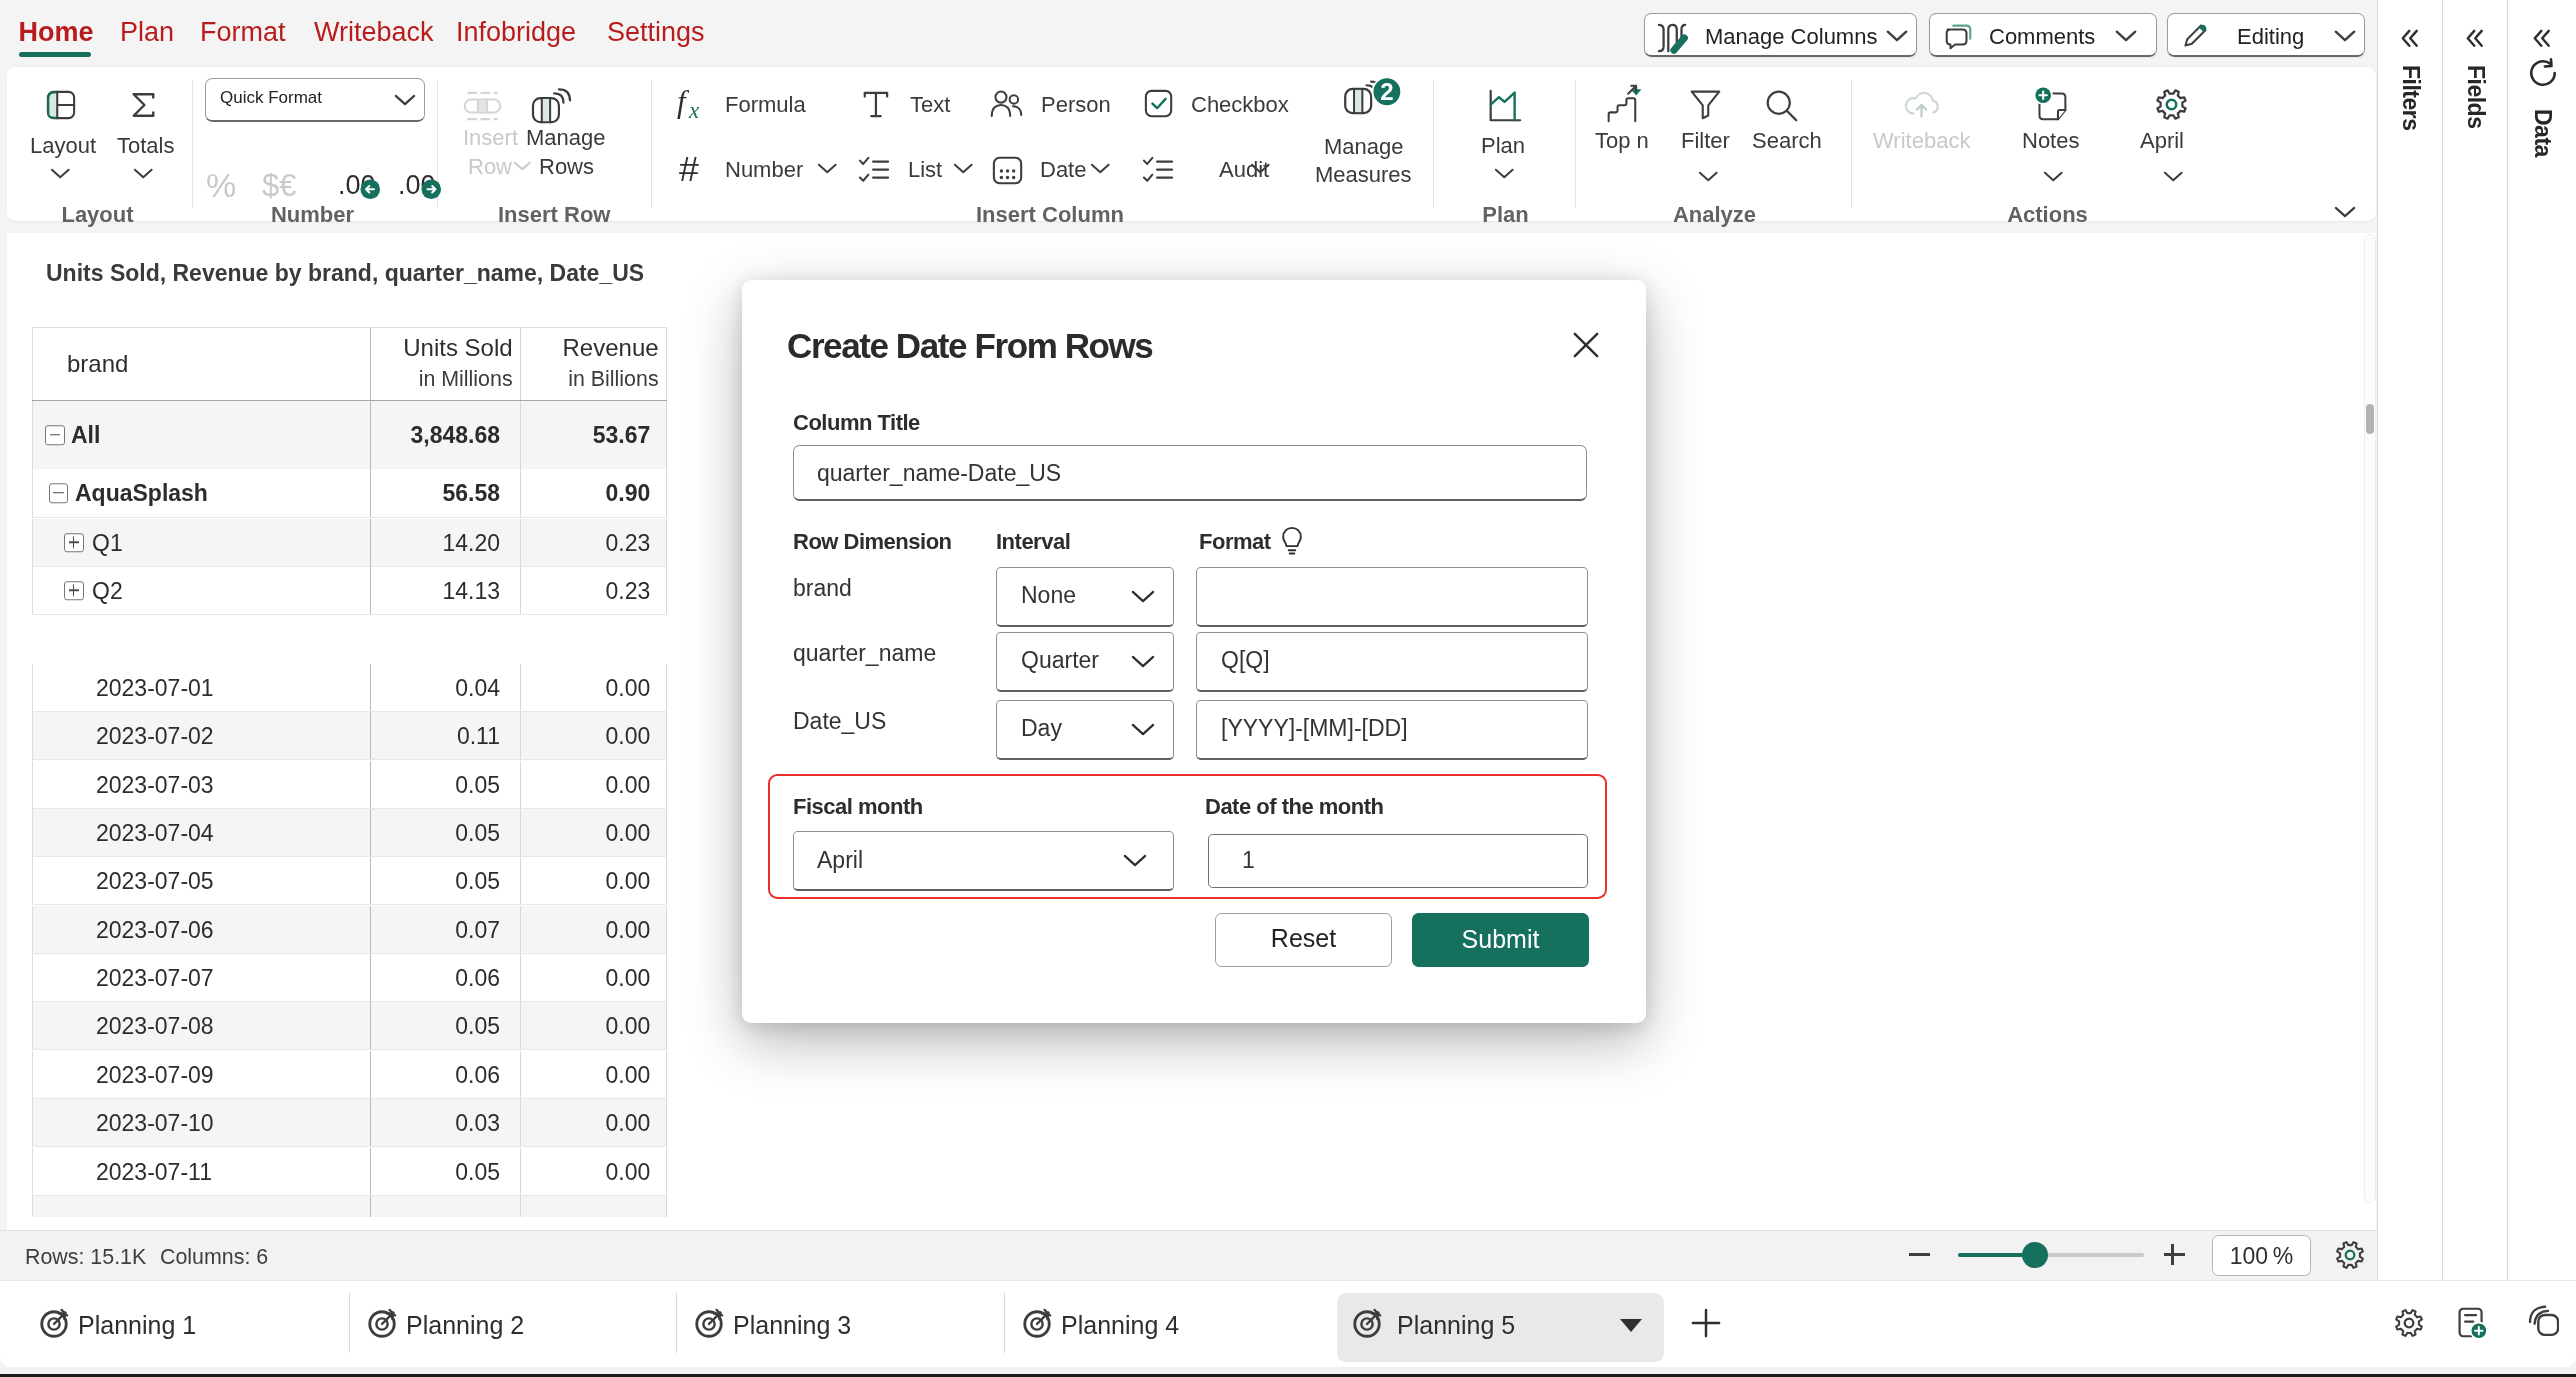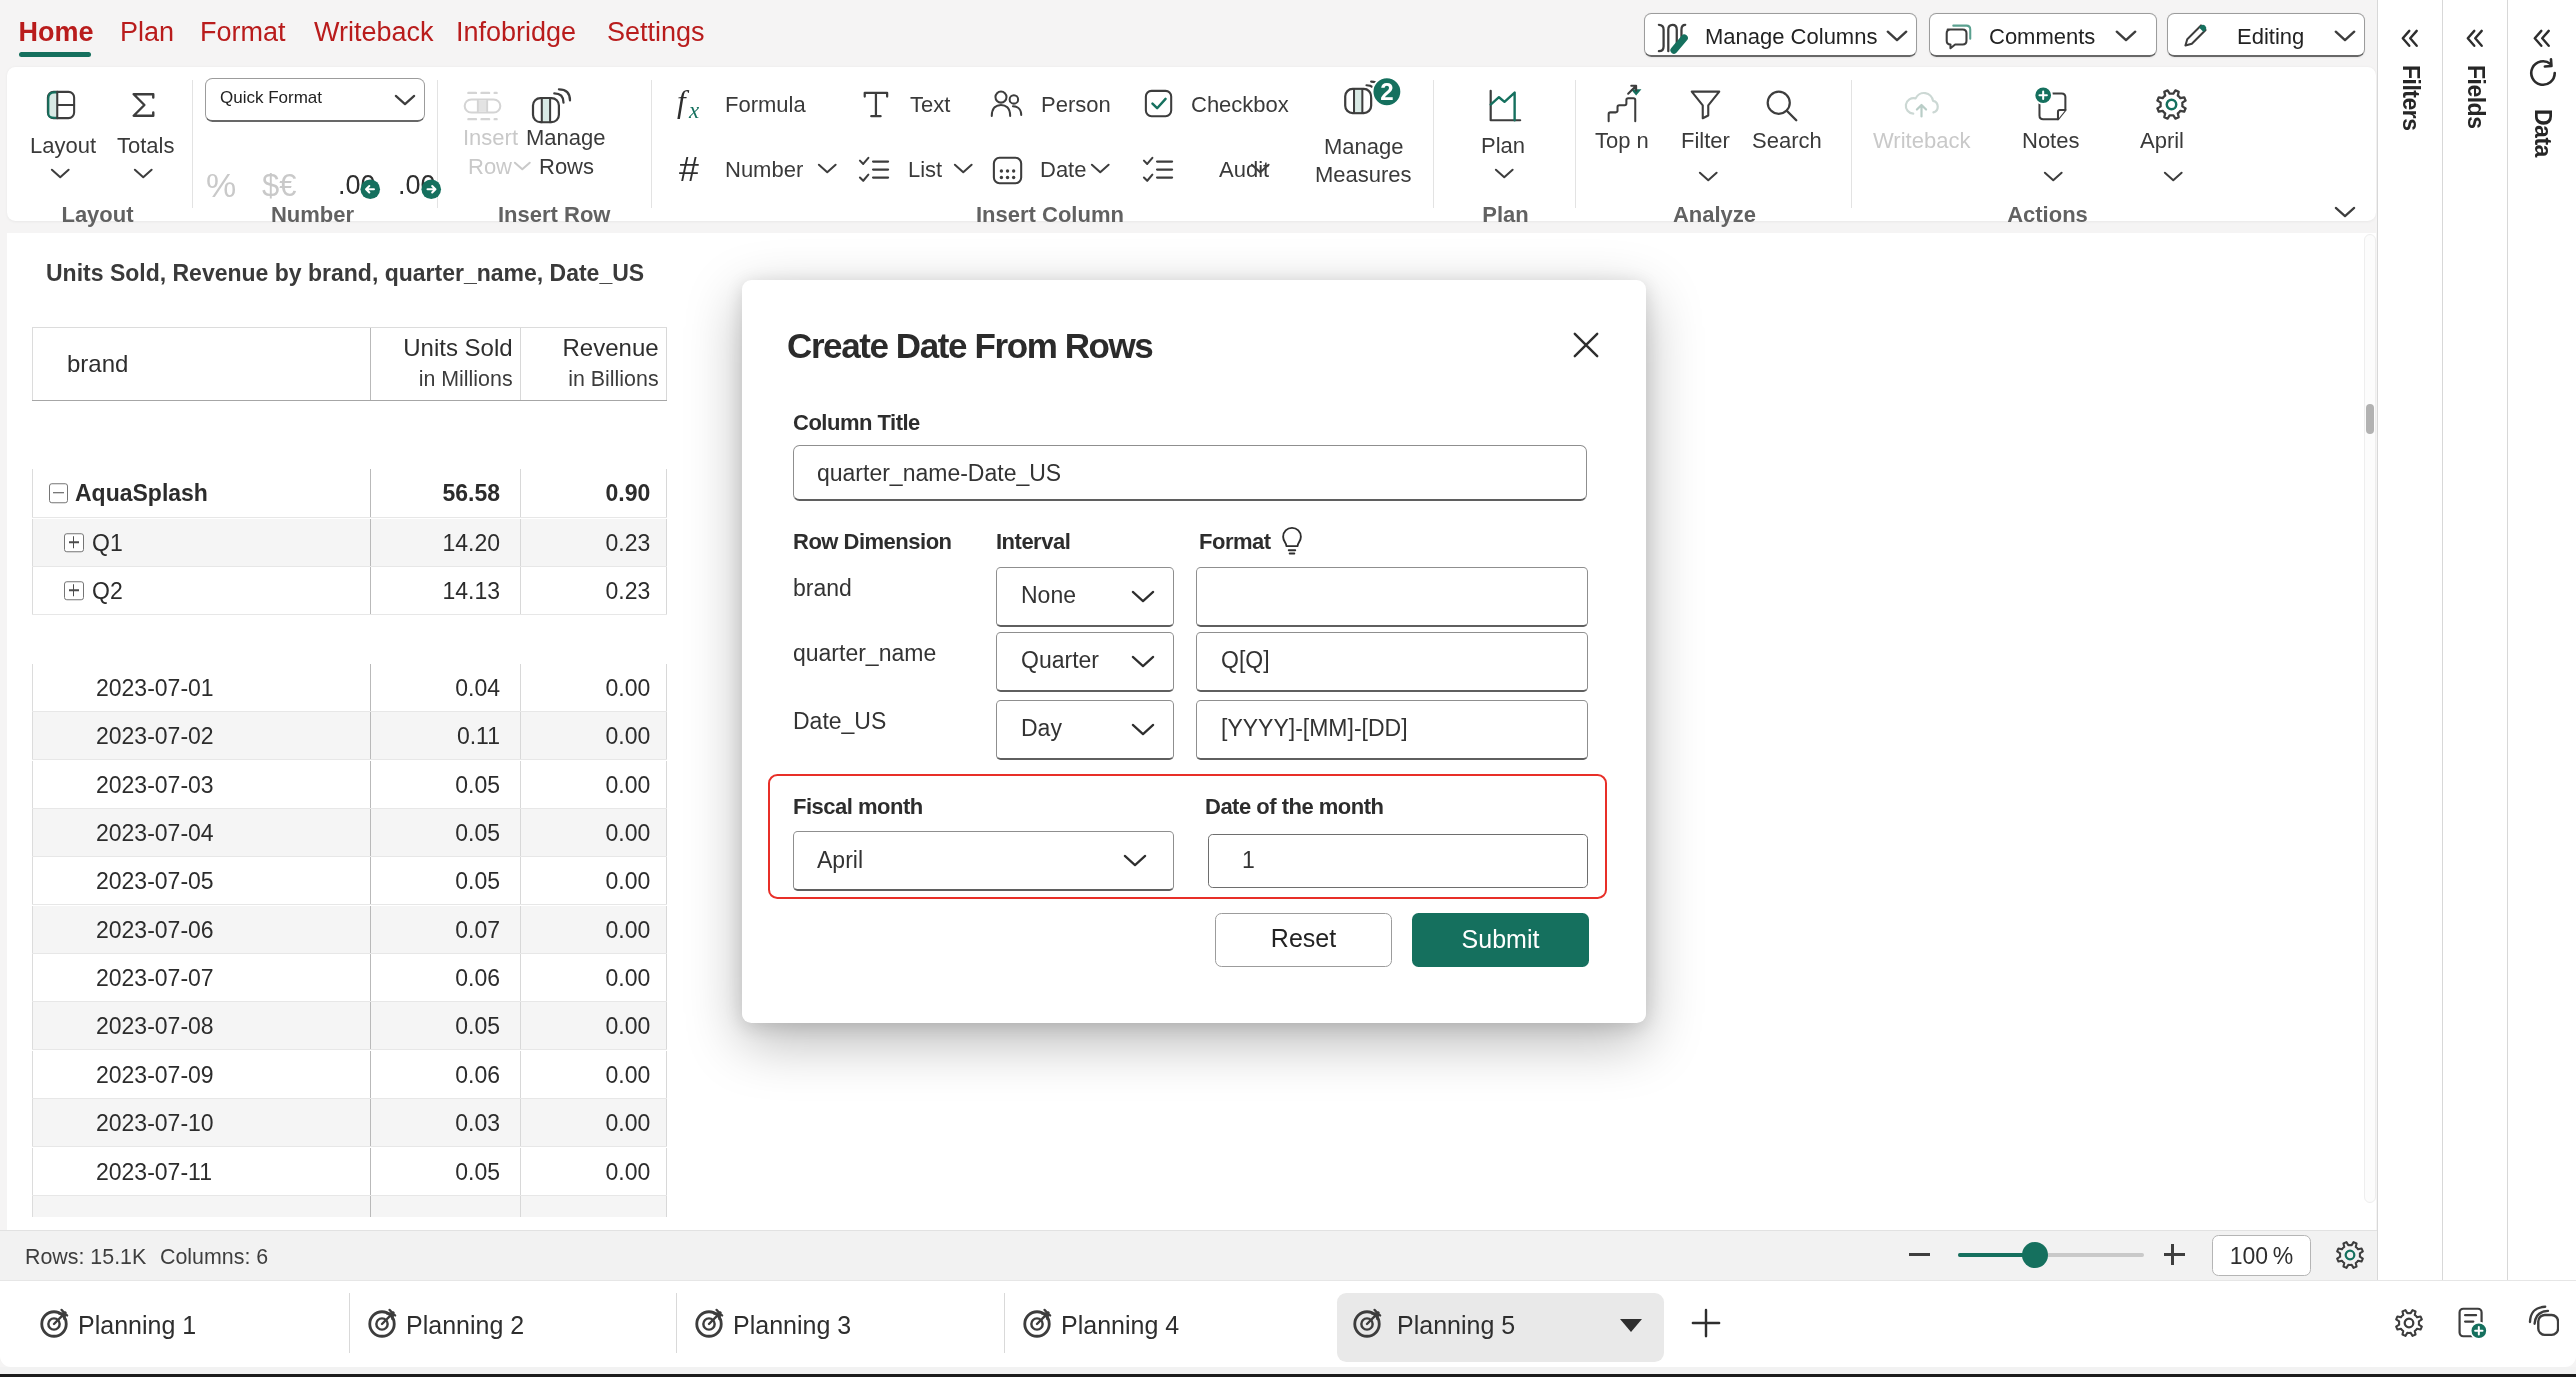--- a/index.html
+++ b/index.html
@@ -276,20 +276,30 @@
       <div class="abs" style="left:35px;top:22px;font-size:24px;color:#2e2e2e;">brand</div>
       <div class="abs" style="left:338px;width:151px;top:5.6px;font-size:24px;color:#2e2e2e;text-align:right;padding-right:8.4px;">Units Sold</div>
       <div class="abs" style="left:338px;width:151px;top:39px;font-size:21.4px;color:#3c3c3c;text-align:right;padding-right:8.4px;">in Millions</div>
       <div class="abs" style="left:488px;width:147px;top:5.6px;font-size:24px;color:#2e2e2e;text-align:right;padding-right:8.4px;">Revenue</div>
       <div class="abs" style="left:488px;width:147px;top:39px;font-size:21.4px;color:#3c3c3c;text-align:right;padding-right:8.4px;">in Billions</div>
       <div class="vline1"></div>
       <div class="vline2"></div>
       <div class="vline3"></div>
       <div class="vline0"></div>
     </div>
+<div class="trow" style="top:73px;height:69px;background:#f5f5f5;border-bottom:0.9px solid #e7e7e7;">
+      <div class="expander minus" style="left:13px;"></div>
+      <div class="rowlabel" style="left:39px;font-weight:bold;">All</div>
+      <div class="num" style="right:167px;font-weight:bold;">3,848.68</div>
+      <div class="num" style="font-weight:bold;">53.67</div>
+      <div class="vline1"></div>
+      <div class="vline2"></div>
+      <div class="vline3"></div>
+      <div class="vline0"></div>
+    </div>
 <div class="trow" style="top:141px;height:49px;background:#fff;border-bottom:0.9px solid #e7e7e7;">
       <div class="expander minus" style="left:16.7px;"></div>
       <div class="rowlabel" style="left:43px;font-weight:bold;">AquaSplash</div>
       <div class="num" style="right:167px;font-weight:bold;">56.58</div>
       <div class="num" style="font-weight:bold;">0.90</div>
       <div class="vline1"></div>
       <div class="vline2"></div>
       <div class="vline3"></div>
       <div class="vline0"></div>
     </div>

